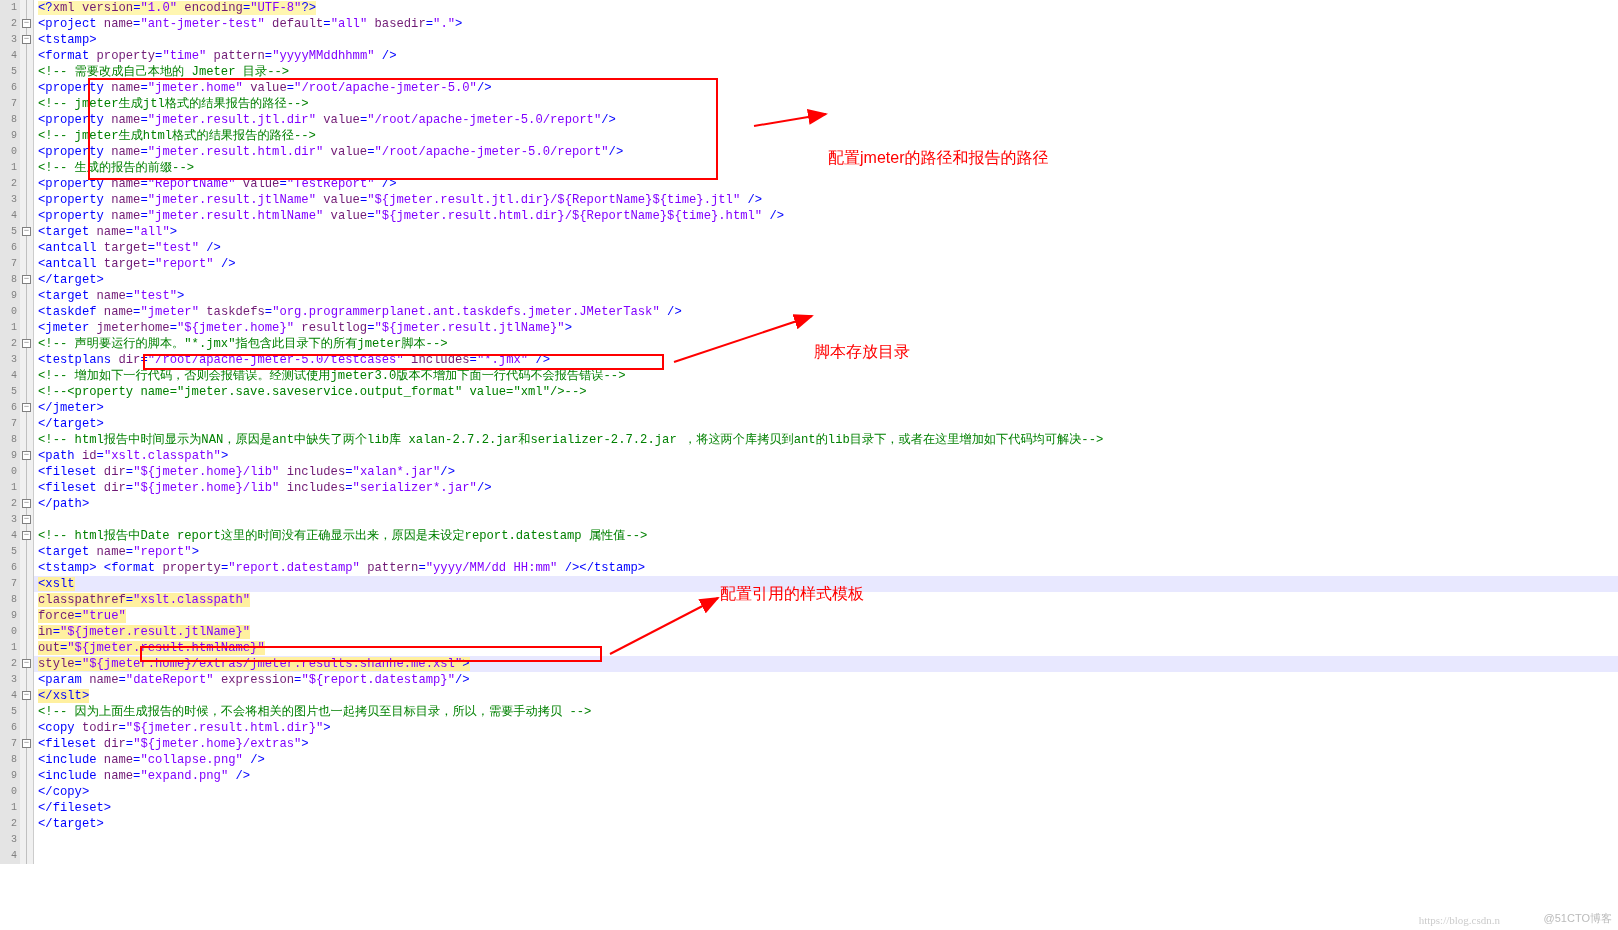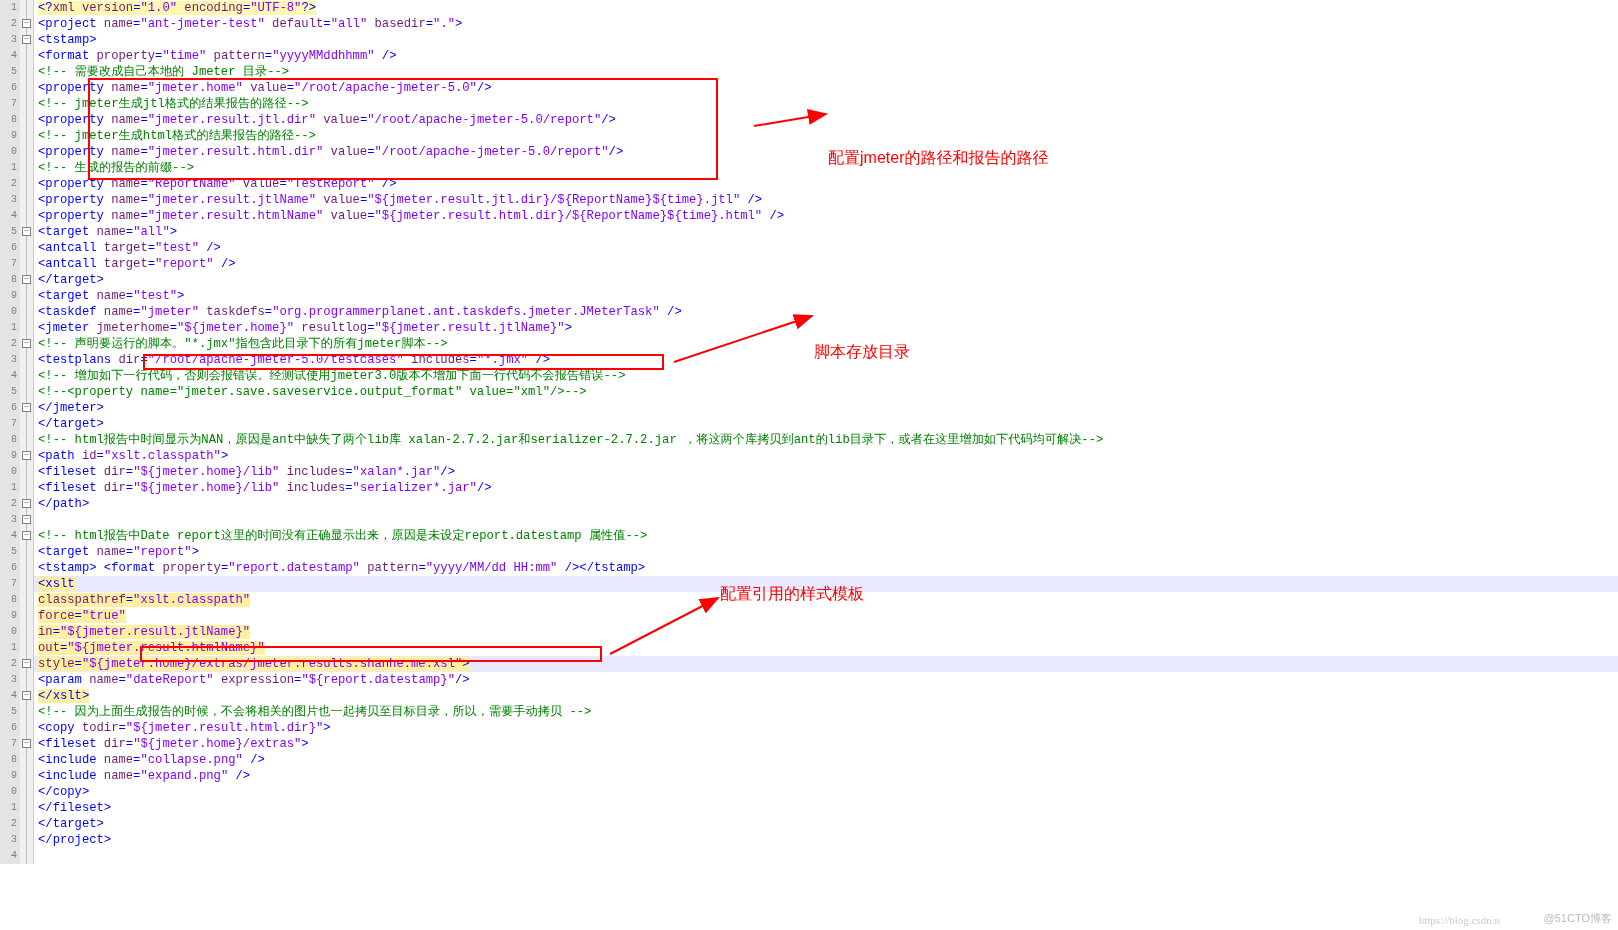--- a/index.html
+++ b/index.html
@@ -300,17 +300,16 @@
     <div class="row ">              <span class="t-blue">&lt;param</span> <span class="t-red">name</span><span class="t-blue">=</span><span class="t-purple">"dateReport"</span> <span class="t-red">expression</span><span class="t-blue">=</span><span class="t-purple">"${report.datestamp}"</span><span class="t-blue">/&gt;</span></div>
     <div class="row ">        <span class="tag-bg"><span class="t-blue">&lt;/xslt&gt;</span></span></div>
     <div class="row ">        <span class="t-green">&lt;!-- 因为上面生成报告的时候，不会将相关的图片也一起拷贝至目标目录，所以，需要手动拷贝 --&gt;</span></div>
     <div class="row ">        <span class="t-blue">&lt;copy</span> <span class="t-red">todir</span><span class="t-blue">=</span><span class="t-purple">"${jmeter.result.html.dir}"</span><span class="t-blue">&gt;</span></div>
     <div class="row ">            <span class="t-blue">&lt;fileset</span> <span class="t-red">dir</span><span class="t-blue">=</span><span class="t-purple">"${jmeter.home}/extras"</span><span class="t-blue">&gt;</span></div>
     <div class="row ">                <span class="t-blue">&lt;include</span> <span class="t-red">name</span><span class="t-blue">=</span><span class="t-purple">"collapse.png"</span> <span class="t-blue">/&gt;</span></div>
     <div class="row ">                <span class="t-blue">&lt;include</span> <span class="t-red">name</span><span class="t-blue">=</span><span class="t-purple">"expand.png"</span> <span class="t-blue">/&gt;</span></div>
     <div class="row ">        <span class="t-blue">&lt;/copy&gt;</span></div>
     <div class="row ">            <span class="t-blue">&lt;/fileset&gt;</span></div>
     <div class="row ">    <span class="t-blue">&lt;/target&gt;</span></div>
-    <div class="row "><span class="t-blue">&lt;/project&gt;</span></div>
   </div>
 
 <div class="wm-left">https://blog.csdn.n</div>
 <div class="watermark">@51CTO博客</div>
 
 </body></html>

